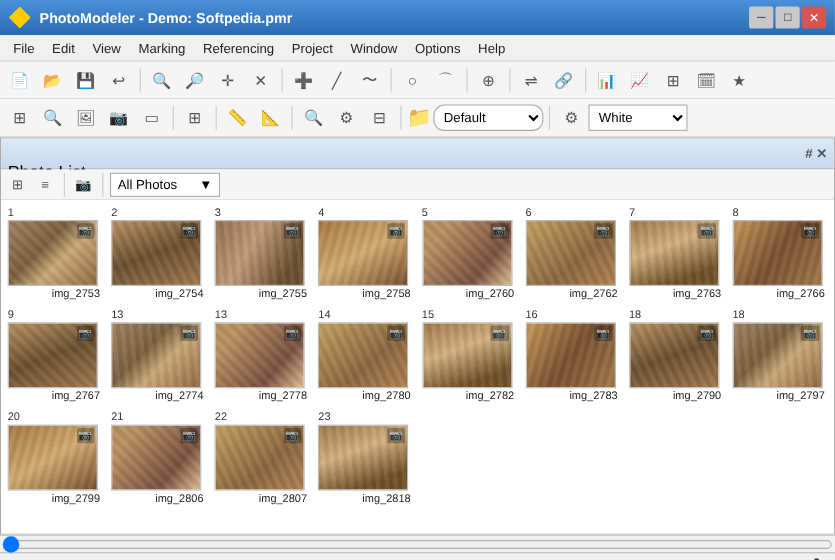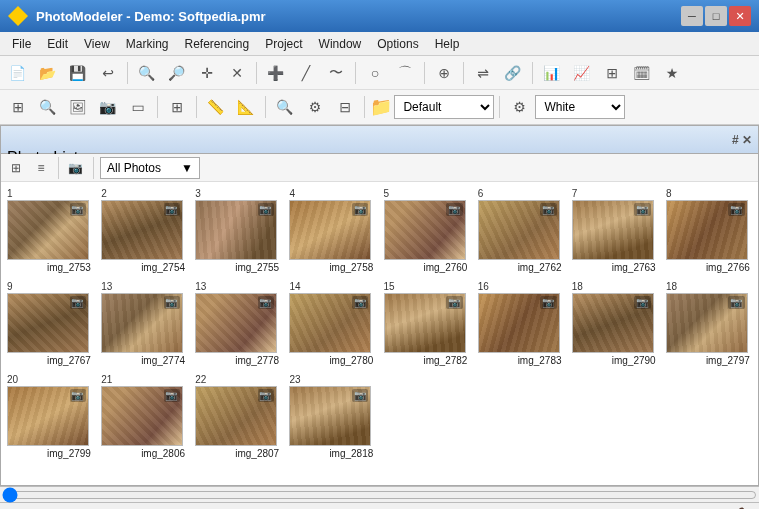--- a/index.html
+++ b/index.html
@@ -95,21 +95,21 @@
       margin: 0 3px;
     }
     .tb-select {
       height: 24px;
       font-size: 12px;
       border: 1px solid #aaa;
       background: white;
       padding: 0 4px;
       cursor: pointer;
     }
-    .tb-select-default { width: 100px; }
+    .tb-select-default { width: 100px; border-radius: 10px; }
     .tb-select-white { width: 90px; }
 
     
     #photo-list-panel {
       background: white;
       border: 1px solid #aaa;
       margin: 0;
       height: calc(509px - 32px - 24px - 68px - 28px - 24px);
       display: flex;
       flex-direction: column;

